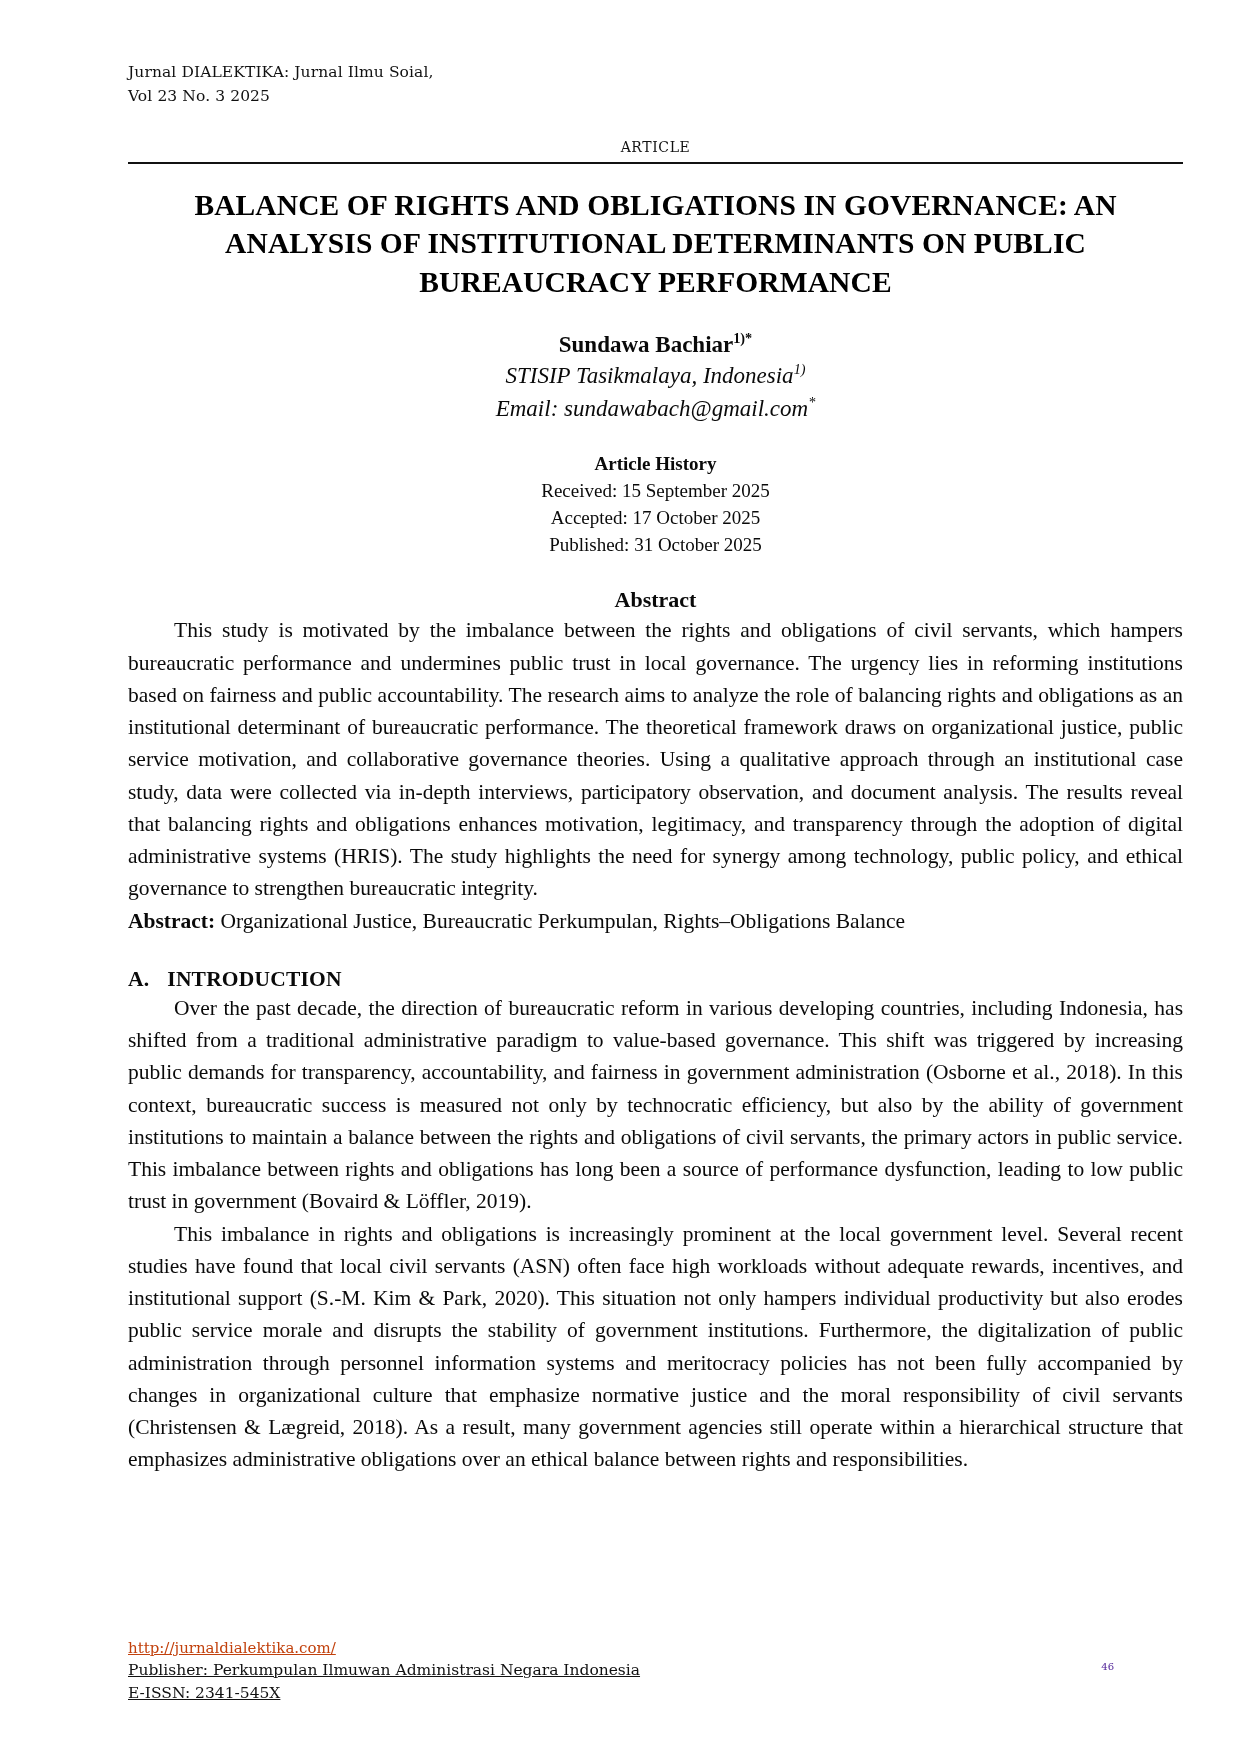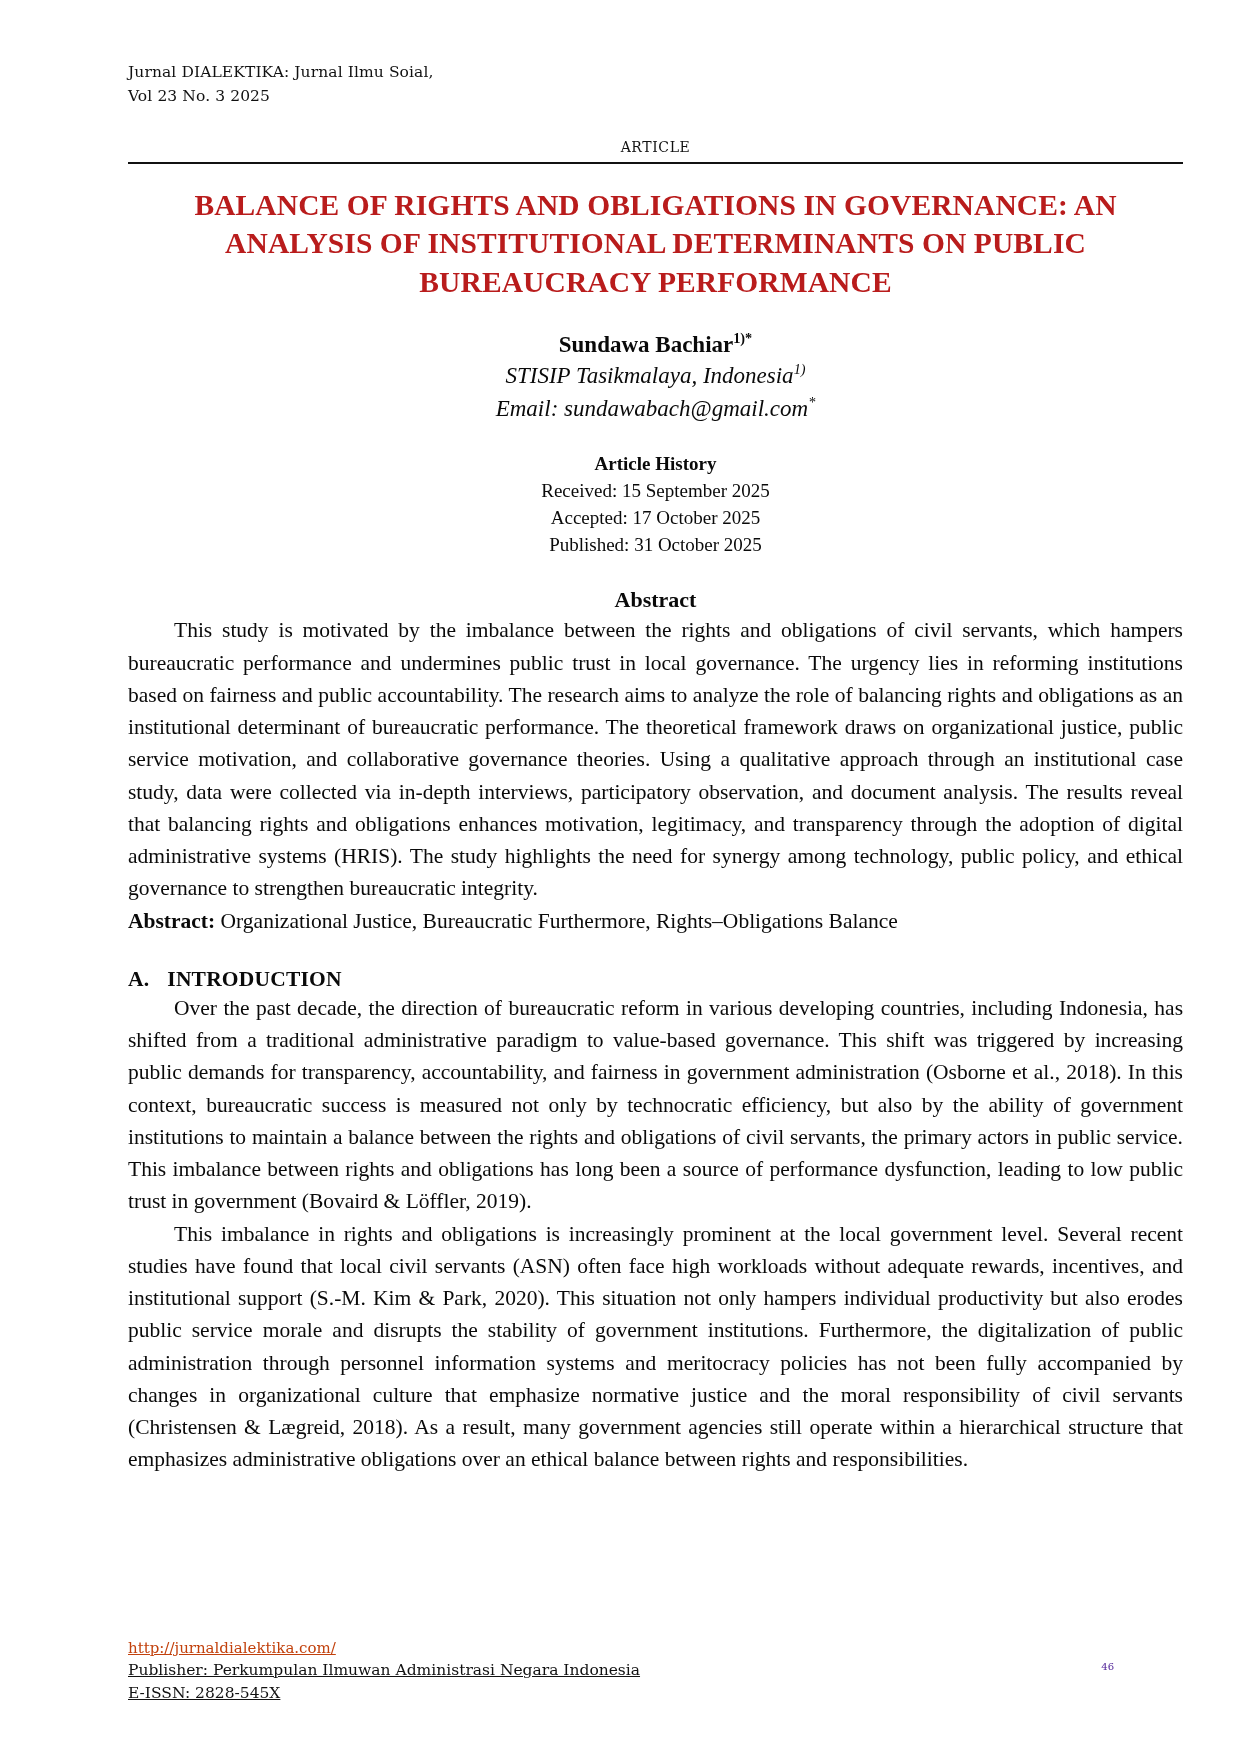--- a/index.html
+++ b/index.html
@@ -50,21 +50,21 @@
 
   
   .title {
     margin-top: 22px;
     text-align: center;
     font-family: "Liberation Serif", "DejaVu Serif", serif;
     font-weight: bold;
     font-size: 29.5px;
     line-height: 1.30;
     letter-spacing: .1px;
-    color: #b91c1c;
+    color: #000000;
   }
 
   
   .author-block {
     margin-top: 28px;
     text-align: center;
   }
   .author-name {
     font-weight: bold;
     font-size: 23px;
@@ -187,28 +187,28 @@
 
   <div class="history">
     <div class="history-title">Article History</div>
     <div>Received:  15 September 2025</div>
     <div>Accepted: 17 October 2025</div>
     <div>Published: 31 October 2025</div>
   </div>
 
   <div class="abstract-head">Abstract</div>
   <div class="abstract-body">This study is motivated by the imbalance between the rights and obligations of civil servants, which hampers bureaucratic performance and undermines public trust in local governance. The urgency lies in reforming institutions based on fairness and public accountability. The research aims to analyze the role of balancing rights and obligations as an institutional determinant of bureaucratic performance. The theoretical framework draws on organizational justice, public service motivation, and collaborative governance theories. Using a qualitative approach through an institutional case study, data were collected via in-depth interviews, participatory observation, and document analysis. The results reveal that balancing rights and obligations enhances motivation, legitimacy, and transparency through the adoption of digital administrative systems (HRIS). The study highlights the need for synergy among technology, public policy, and ethical governance to strengthen bureaucratic integrity.</div>
-  <div class="keywords"><b>Abstract:</b><span> Organizational Justice, Bureaucratic Furthermore, Rights–Obligations Balance</span></div>
+  <div class="keywords"><b>Abstract:</b><span> Organizational Justice, Bureaucratic Perkumpulan, Rights–Obligations Balance</span></div>
 
   <div class="section-head"><span class="sec-letter">A.</span><span>INTRODUCTION</span></div>
   <p class="body-par">Over the past decade, the direction of bureaucratic reform in various developing countries, including Indonesia, has shifted from a traditional administrative paradigm to value-based governance. This shift was triggered by increasing public demands for transparency, accountability, and fairness in government administration (Osborne et al., 2018). In this context, bureaucratic success is measured not only by technocratic efficiency, but also by the ability of government institutions to maintain a balance between the rights and obligations of civil servants, the primary actors in public service. This imbalance between rights and obligations has long been a source of performance dysfunction, leading to low public trust in government (Bovaird &amp; Löffler, 2019).</p>
   <p class="body-par">This imbalance in rights and obligations is increasingly prominent at the local government level. Several recent studies have found that local civil servants (ASN) often face high workloads without adequate rewards, incentives, and institutional support (S.-M. Kim &amp; Park, 2020). This situation not only hampers individual productivity but also erodes public service morale and disrupts the stability of government institutions. Furthermore, the digitalization of public administration through personnel information systems and meritocracy policies has not been fully accompanied by changes in organizational culture that emphasize normative justice and the moral responsibility of civil servants (Christensen &amp; Lægreid, 2018). As a result, many government agencies still operate within a hierarchical structure that emphasizes administrative obligations over an ethical balance between rights and responsibilities.</p>
 
   <div class="footer">
     <a class="footer-link" href="#">http://jurnaldialektika.com/</a>
     <div class="footer-rows">
       <div>Publisher: Perkumpulan Ilmuwan Administrasi Negara Indonesia</div>
-      <div>E-ISSN: 2828-545X</div>
+      <div>E-ISSN: 2341-545X</div>
       <div class="page-num">46</div>
     </div>
   </div>
 
 </div>
 
 </body></html>

